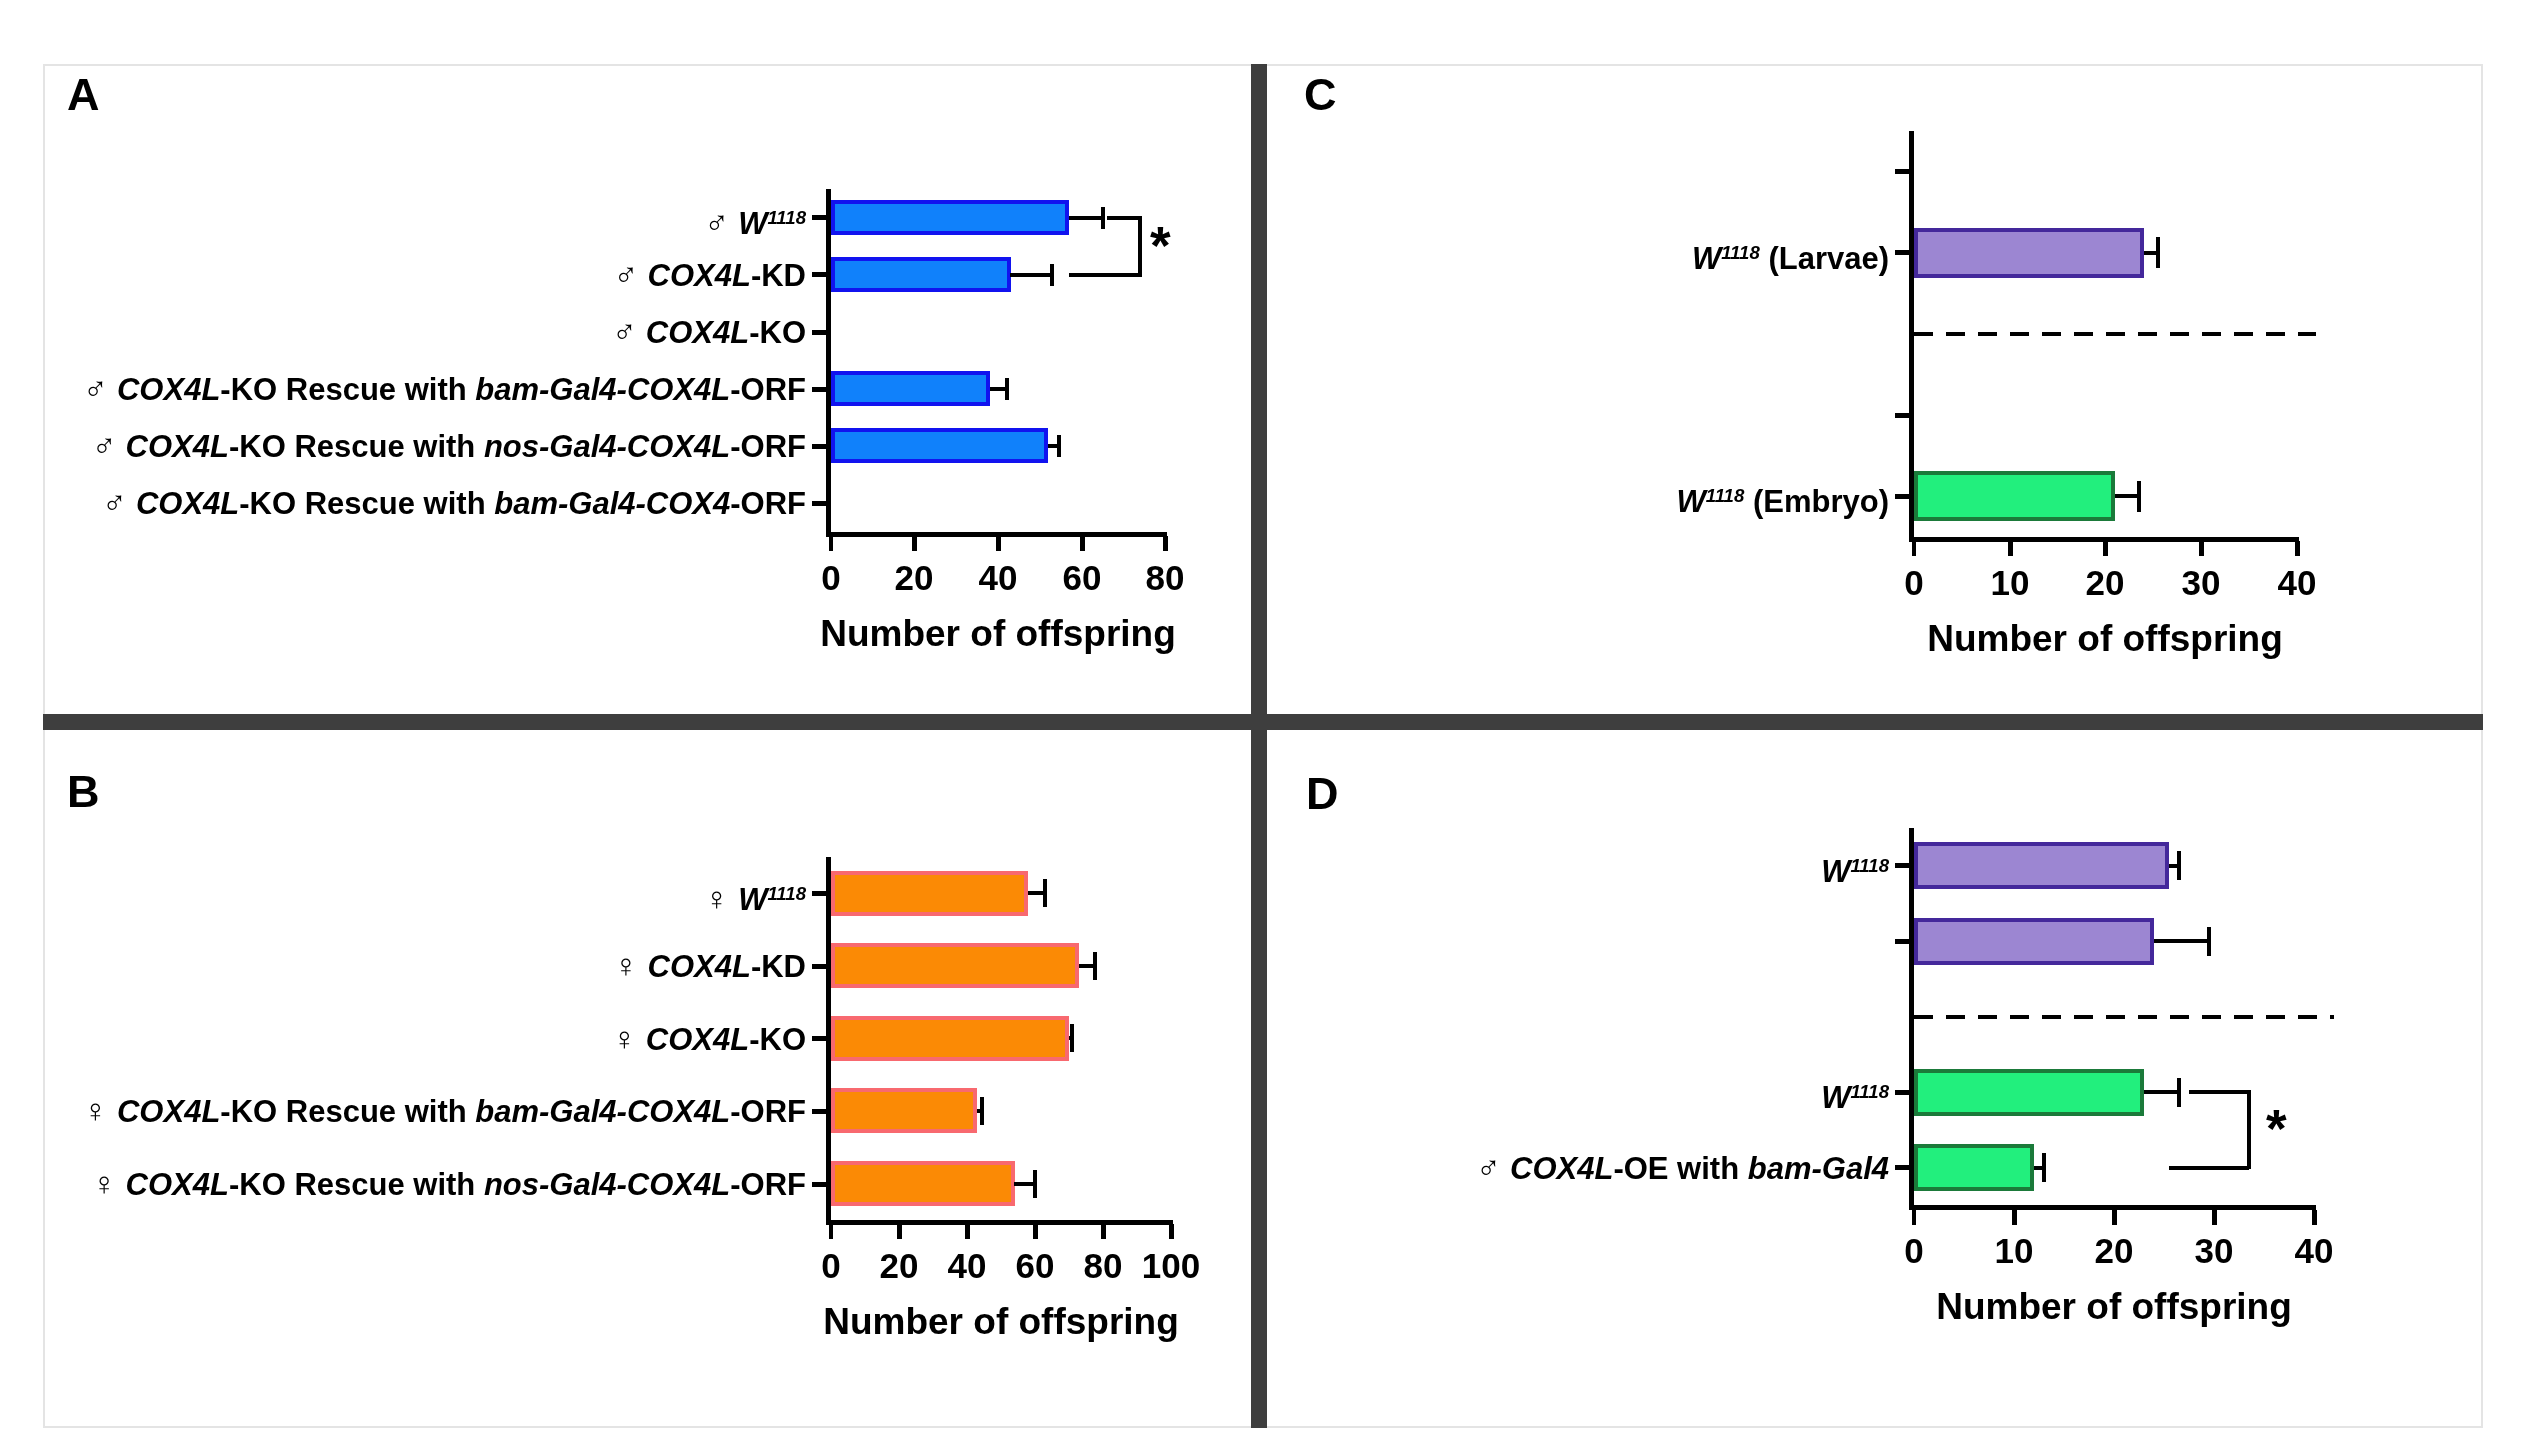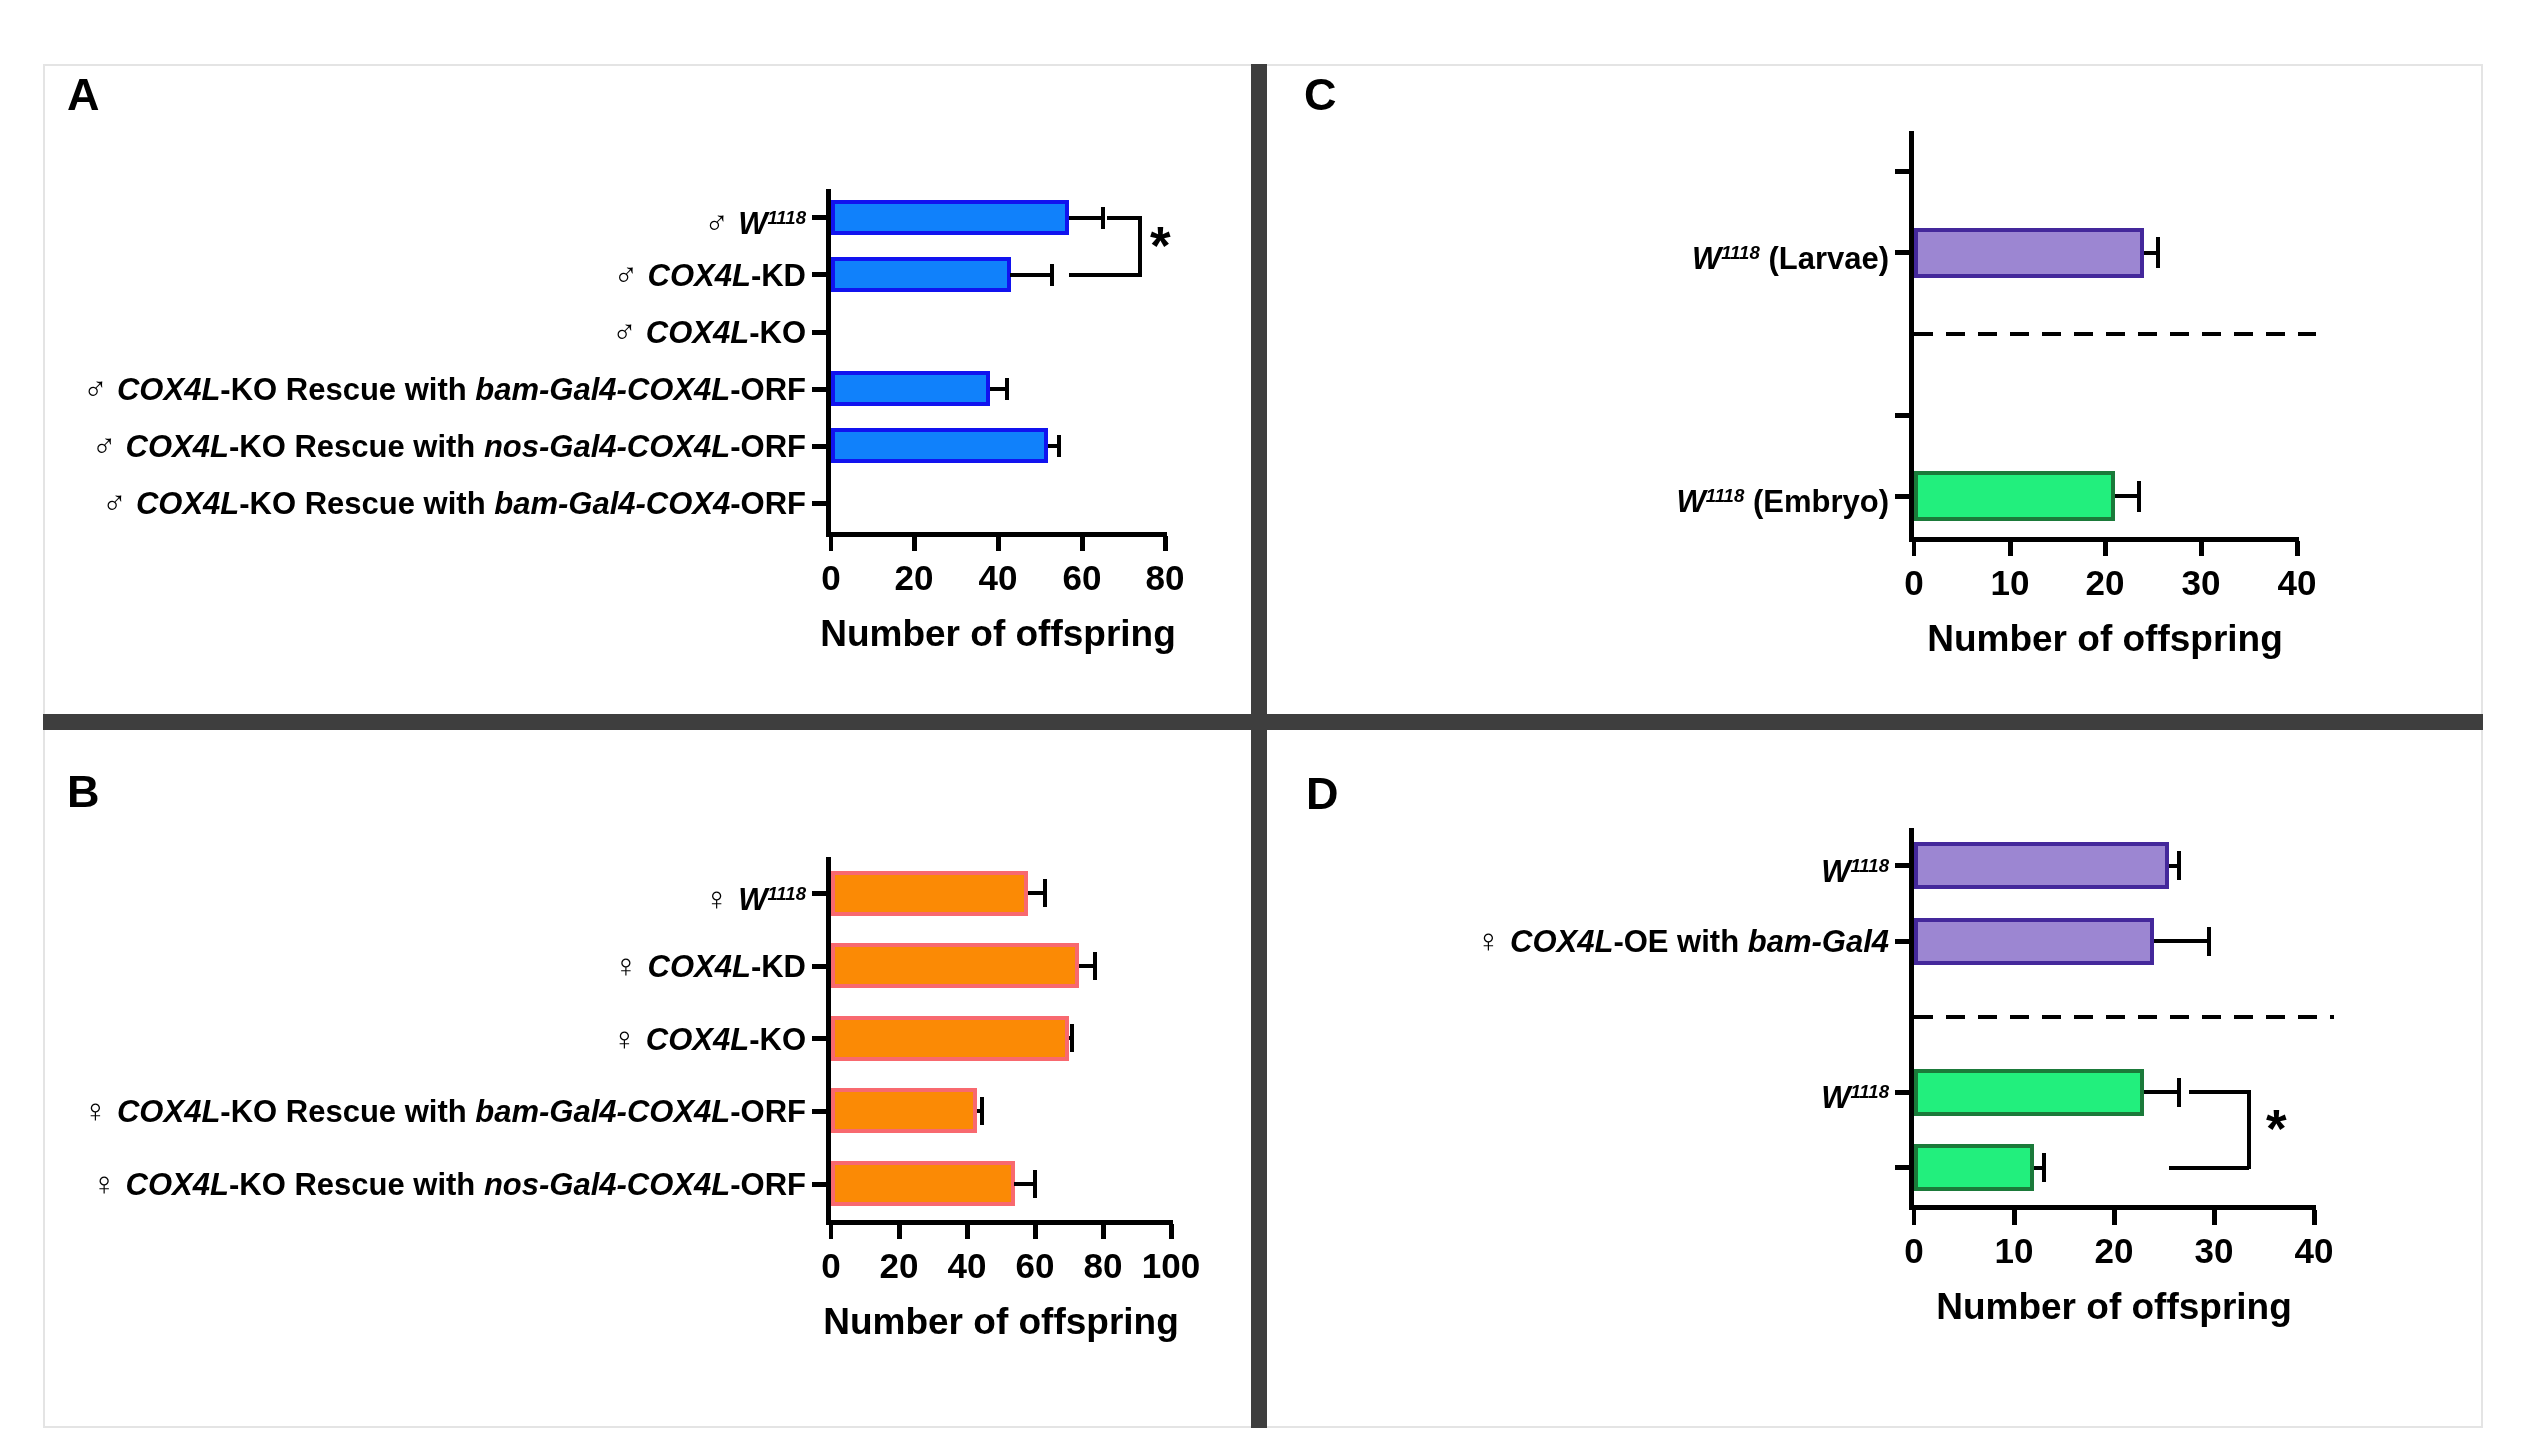--- a/index.html
+++ b/index.html
@@ -159,31 +159,31 @@
       <div style="position: absolute; left: 300px; top: 402px; transform: translateX(-50%); font: 700 35px / 1.2 &quot;Liberation Sans&quot;, sans-serif; color: rgb(0, 0, 0);">30</div>
       <div style="position: absolute; left: 398px; top: 382px; width: 4.6px; height: 15px; background: rgb(0, 0, 0);"></div>
       <div style="position: absolute; left: 400px; top: 402px; transform: translateX(-50%); font: 700 35px / 1.2 &quot;Liberation Sans&quot;, sans-serif; color: rgb(0, 0, 0);">40</div>
       <div style="position: absolute; left: 200px; top: 457px; transform: translateX(-50%); font: 700 37px / 1.2 &quot;Liberation Sans&quot;, sans-serif; white-space: nowrap; color: rgb(0, 0, 0);">Number of offspring</div>
       <div style="position: absolute; left: -19.4px; top: 35px; width: 15px; height: 4.6px; background: rgb(0, 0, 0);"></div>
       <div style="position: absolute; right: calc(100% + 25px); top: 15px; height: 46px; white-space: nowrap; text-align: right; color: rgb(0, 0, 0); font: 700 31px / 46px &quot;Liberation Sans&quot;, sans-serif;"><span style="font-style: italic;">W</span><span style="font-style: italic; font-size: 0.6em; vertical-align: 0.55em;">1118</span></div>
       <div style="position: absolute; left: 0px; top: 14.3px; width: 63.75%; height: 47px; background: rgb(156, 134, 210); border: 4px solid rgb(68, 40, 155); box-sizing: border-box;"></div>
       <div style="position: absolute; left: 255px; top: 36px; width: 10.3px; height: 4px; background: rgb(0, 0, 0);"></div>
       <div style="position: absolute; left: 263px; top: 23.4px; width: 4px; height: 29px; background: rgb(0, 0, 0);"></div>
       <div style="position: absolute; left: -19.4px; top: 111px; width: 15px; height: 4.6px; background: rgb(0, 0, 0);"></div>
-      <div style="position: absolute; right: calc(100% + 25px); top: 90px; height: 46px; white-space: nowrap; text-align: right; color: rgb(0, 0, 0); font: 700 31px / 46px &quot;Liberation Sans&quot;, sans-serif;"><span style="font-weight: 400; font-size: 33px;">♀ </span><span style="font-style: italic;">COX4L</span><span>-OE  with </span><span style="font-style: italic;">bam-Gal4</span></div>
       <div style="position: absolute; left: 0px; top: 90px; width: 60%; height: 47px; background: rgb(156, 134, 210); border: 4px solid rgb(68, 40, 155); box-sizing: border-box;"></div>
       <div style="position: absolute; left: 240px; top: 111px; width: 55px; height: 4px; background: rgb(0, 0, 0);"></div>
       <div style="position: absolute; left: 293px; top: 99px; width: 4px; height: 29px; background: rgb(0, 0, 0);"></div>
       <div style="position: absolute; left: 0px; top: 187px; width: 105%; height: 4px; background: repeating-linear-gradient(90deg, rgb(0, 0, 0) 0px, rgb(0, 0, 0) 19.4px, transparent 19.4px, transparent 32px);"></div>
       <div style="position: absolute; left: -19.4px; top: 262px; width: 15px; height: 4.6px; background: rgb(0, 0, 0);"></div>
       <div style="position: absolute; right: calc(100% + 25px); top: 241px; height: 46px; white-space: nowrap; text-align: right; color: rgb(0, 0, 0); font: 700 31px / 46px &quot;Liberation Sans&quot;, sans-serif;"><span style="font-style: italic;">W</span><span style="font-style: italic; font-size: 0.6em; vertical-align: 0.55em;">1118</span></div>
       <div style="position: absolute; left: 0px; top: 241px; width: 57.5%; height: 47px; background: rgb(34, 239, 125); border: 4px solid rgb(27, 122, 58); box-sizing: border-box;"></div>
       <div style="position: absolute; left: 230px; top: 262px; width: 35px; height: 4px; background: rgb(0, 0, 0);"></div>
       <div style="position: absolute; left: 263px; top: 250px; width: 4px; height: 29px; background: rgb(0, 0, 0);"></div>
       <div style="position: absolute; left: -19.4px; top: 337px; width: 15px; height: 4.6px; background: rgb(0, 0, 0);"></div>
+      <div style="position: absolute; right: calc(100% + 25px); top: 317px; height: 46px; white-space: nowrap; text-align: right; color: rgb(0, 0, 0); font: 700 31px / 46px &quot;Liberation Sans&quot;, sans-serif;"><span style="font-weight: 400; font-size: 33px;">♂ </span><span style="font-style: italic;">COX4L</span><span>-OE  with </span><span style="font-style: italic;">bam-Gal4</span></div>
       <div style="position: absolute; left: 0px; top: 316px; width: 30%; height: 47px; background: rgb(34, 239, 125); border: 4px solid rgb(27, 122, 58); box-sizing: border-box;"></div>
       <div style="position: absolute; left: 120px; top: 338px; width: 10.3px; height: 4px; background: rgb(0, 0, 0);"></div>
       <div style="position: absolute; left: 128px; top: 325px; width: 4px; height: 29px; background: rgb(0, 0, 0);"></div>
       <div style="position: absolute; left: 275px; top: 262px; width: 60px; height: 4px; background: rgb(0, 0, 0);"></div>
       <div style="position: absolute; left: 255px; top: 338px; width: 80px; height: 4px; background: rgb(0, 0, 0);"></div>
       <div style="position: absolute; left: 333px; top: 262px; width: 4px; height: 79px; background: rgb(0, 0, 0);"></div>
       <div style="position: absolute; left: 352px; top: 274px; font: 700 53px / 1 &quot;Liberation Sans&quot;, sans-serif; color: rgb(0, 0, 0);">*</div>
     </div>
 </div>
 

